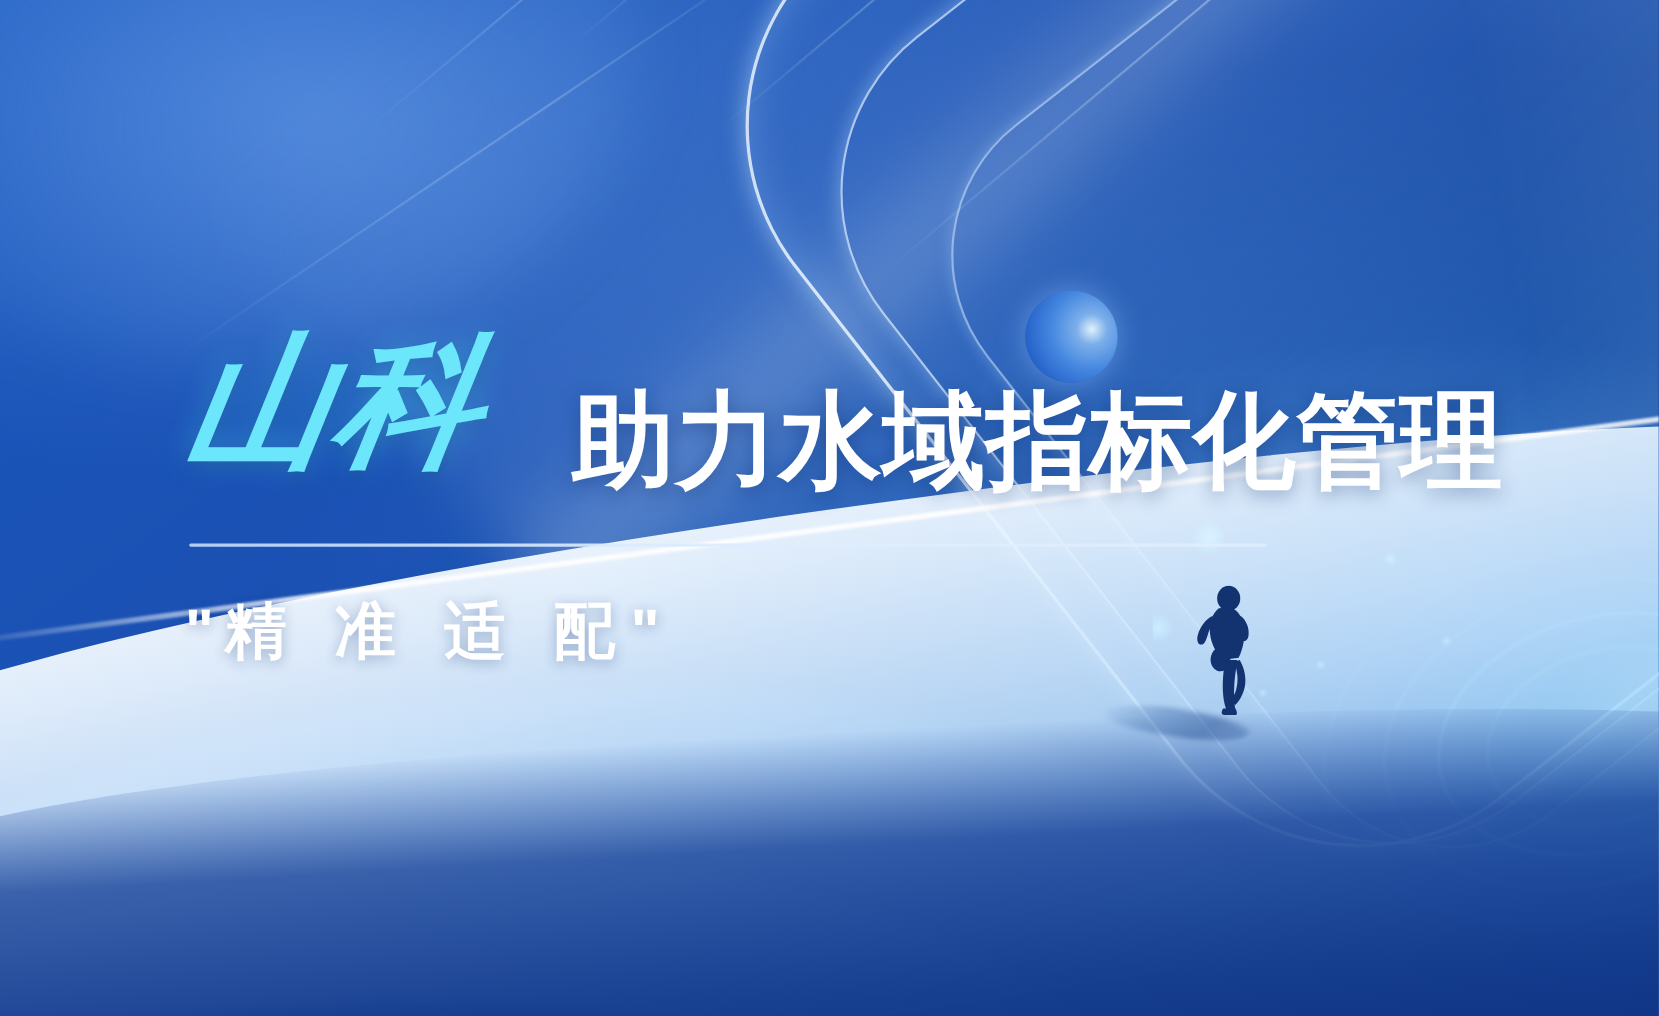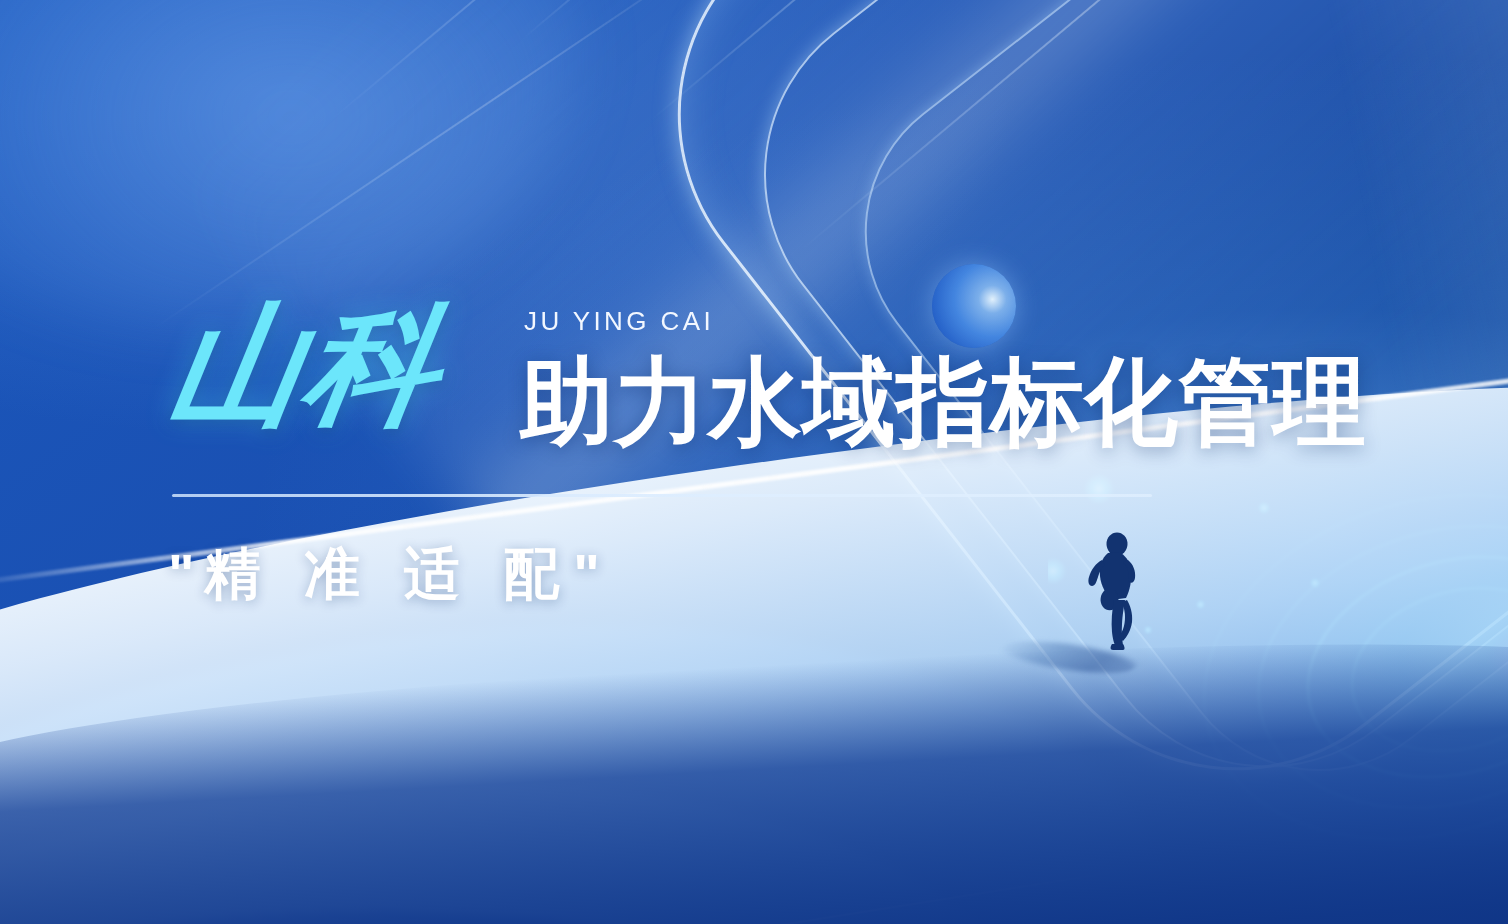--- a/index.html
+++ b/index.html
@@ -393,21 +393,20 @@
 
         <path d="M34 112 C32 115, 32 118, 35 118 L45 118 C47 118, 47 115, 45 112 Z"></path>
       </g>
     </svg>
   </div>
 
   <div class="content">
 
     <div class="logotype">山科</div>
 
-    <div class="pinyin">JU YING CAI</div>
 
     <div class="headline">助力水域指标化管理</div>
 
     <div class="divider"></div>
 
     <div class="subtitle"><span class="q">"</span><span>精 准 适 配</span><span class="q">"</span></div>
 
   </div>
 </div>
 

